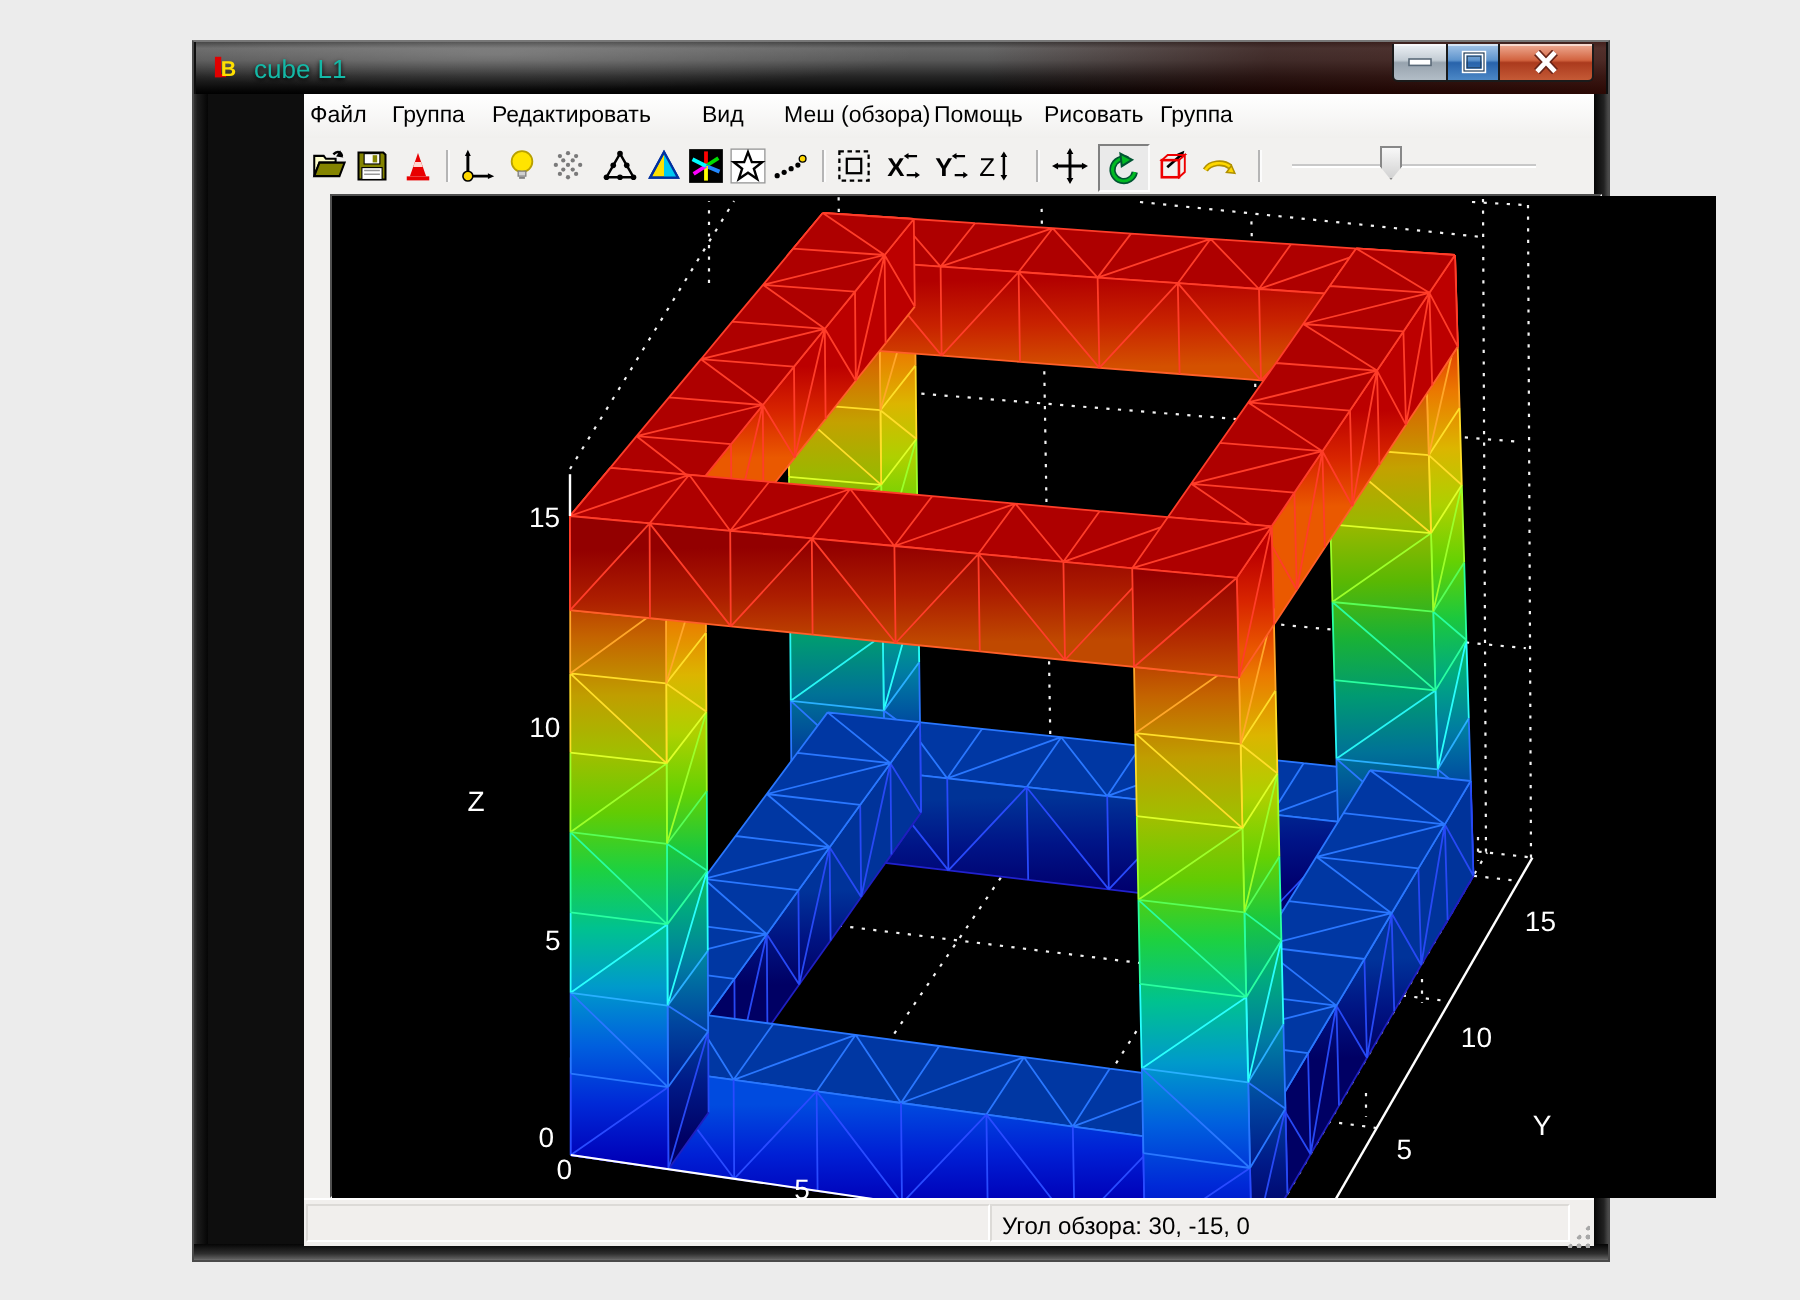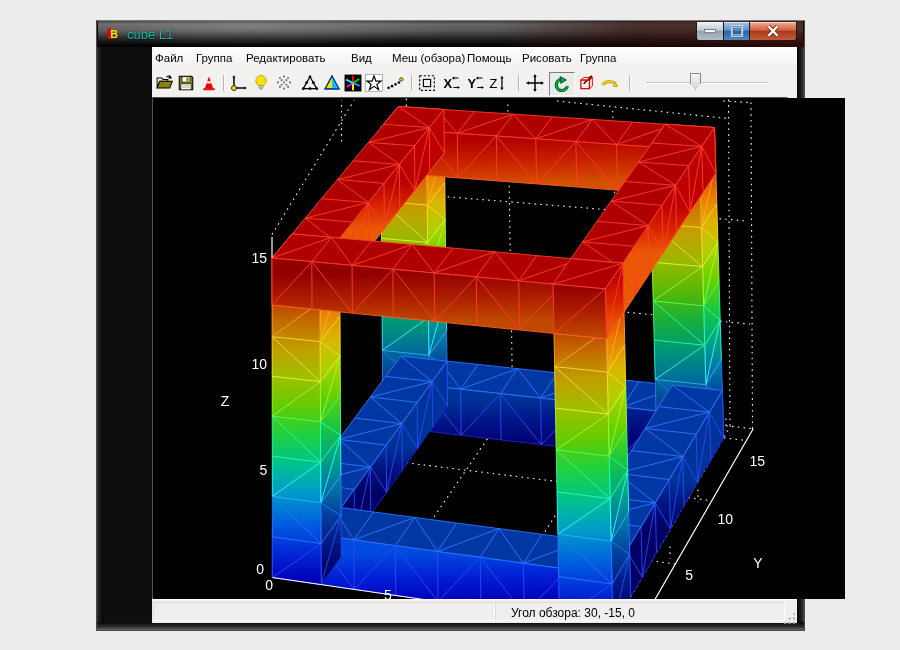--- a/index.html
+++ b/index.html
@@ -23,24 +23,24 @@
 #frameR { position:absolute; top:26px; bottom:8px; right:0; width:7px; background:linear-gradient(90deg,#050505,#222 70%,#484848 100%); }
 #frameL { position:absolute; top:26px; bottom:8px; left:0; width:7px; background:linear-gradient(270deg,#050505,#1c1c1c 75%,#333 100%); }
 #menubar { position:absolute; left:0; top:0; right:0; height:22px; background:linear-gradient(#ffffff,#f1f0ee); font-size:11.5px; color:#000; }
 .mi { position:absolute; top:5px; }
 #toolbar { position:absolute; left:0; top:22px; right:0; height:28px; background:#f2f1ef; }
 .ti { position:absolute; top:5px; width:18px; height:18px; }
 .ti.pressed { top:3px; width:26px; height:24px; border:1px solid; border-color:#808080 #fdfdfd #fdfdfd #808080; background:#eaeaea; padding:2px 0 0 3px; }
 .tsep { position:absolute; top:6px; width:1px; height:16px; background:#b5b5b5; box-shadow:1px 0 0 #fcfcfc; }
 .track { position:absolute; top:13px; height:2px; background:#c8c8c8; border-bottom:1px solid #fff; }
 .thumb { position:absolute; top:4px; width:11px; height:17px; background:linear-gradient(#f8f8f8,#d2d2d2); border:1px solid #888; clip-path:polygon(0 0,100% 0,100% 60%,50% 100%,0 60%); }
-#canvaswrap { position:absolute; left:0px; top:50px; width:636px; height:502px; background:#000; border:1px solid #505050; border-right-color:#fff; border-bottom-color:#fff;}
+#canvaswrap { position:absolute; left:13px; top:50px; width:636px; height:502px; background:#000; border:1px solid #505050; border-right-color:#fff; border-bottom-color:#fff;}
 #statusbar { position:absolute; left:0; top:552px; right:0; height:24px; background:#f1efed; border-top:1px solid #fff; font-size:12px; color:#000; }
 #statusbar .s1 { position:absolute; left:1px; top:2px; bottom:2px; width:342px; border:1px solid #dcdad7; border-bottom-color:#fff; border-right-color:#fff; }
-#statusbar .s2 { position:absolute; left:343px; top:2px; bottom:2px; right:12px; border:1px solid #dcdad7; border-bottom-color:#fff; border-right-color:#fff; padding:3px 0 0 15px;}
+#statusbar .s2 { position:absolute; left:343px; top:2px; bottom:2px; right:12px; border:1px solid #dcdad7; border-bottom-color:#fff; border-right-color:#fff; padding:3px 0 0 5px;}
 #grip { position:absolute; right:2px; top:12px; width:12px; height:12px; background:
   radial-gradient(circle at 2px 2px,#a8a8a8 1.1px,transparent 1.4px) 0 0/4.5px 4.5px; clip-path:polygon(100% 0,100% 100%,0 100%); }
 </style></head><body>
 <div id="win">
   <div id="titlebar"></div>
     <div id="frameB"></div>
     <div id="frameR"></div>
     <div id="frameL"></div>
   <svg id="ticon" viewBox="0 0 14 14">
       <rect x="0.5" y="1.5" width="3.4" height="11" fill="#e00000"></rect>

